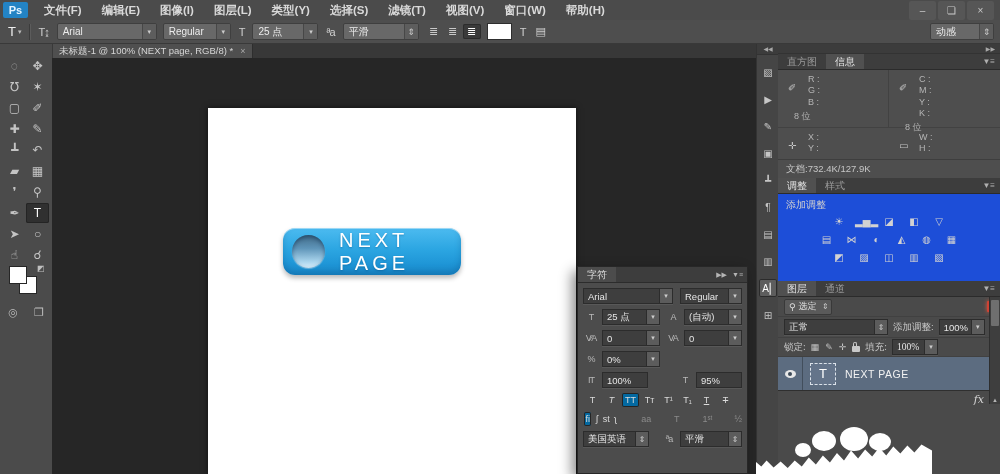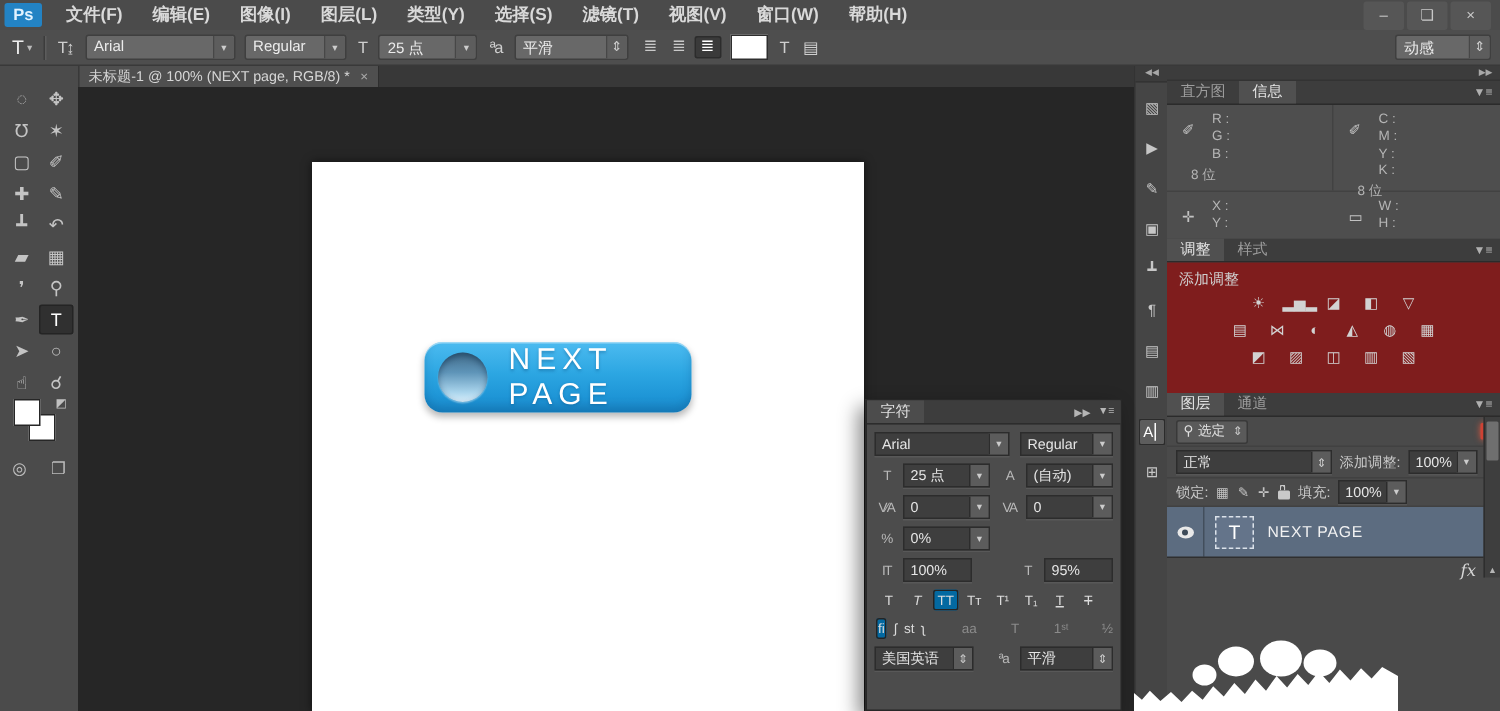--- a/index.html
+++ b/index.html
@@ -98,33 +98,33 @@
   .info-grid{display:flex;height:57px;border-bottom:1px solid #424242;}
   .info-col{width:50%;box-sizing:border-box;position:relative;padding:4px 0 0 30px;font-size:9px;color:#b5b5b5;line-height:1.25;}
   .info-col.first{border-right:1px solid #424242;}
   .colicon{position:absolute;left:10px;top:12px;font-size:10px;color:#c2c2c2;}
   .infoline{display:block;}
   .bits{display:block;margin:3px 0 0 -14px;}
   .info-grid2{display:flex;height:31px;}
   .info-col2{width:50%;box-sizing:border-box;position:relative;padding:4px 0 0 30px;font-size:9px;color:#b5b5b5;line-height:1.25;}
   .docinfo{height:18px;border-top:1px solid #3e3e3e;background:#4e4e4e;font-size:9.5px;color:#c6c6c6;line-height:18px;padding-left:8px;}
   .hint{height:74px;background:#4e4e4e;font-size:9.5px;color:#b2b2b2;padding:5px 9px;line-height:1.6;box-sizing:border-box;border-top:1px solid #444;}
-  .adjbody{height:87px;background:#7f1d1d;}
+  .adjbody{height:87px;background:#1d4ed8;}
   .adj-label{font-size:10px;color:#cfcfcf;padding:4px 0 3px 8px;}
   .adjrow{display:flex;justify-content:center;gap:7px;margin-bottom:5px;}
   .adjicon{width:18px;height:13px;font-size:10px;color:#d2d2d2;text-align:center;line-height:13px;}
   .layersbody{position:relative;height:107px;background:#4a4a4a;}
   .lrow1{height:19px;display:flex;align-items:center;padding:0 6px;border-bottom:1px solid #414141;}
   .ldd{position:relative;display:flex;align-items:center;height:14px;background:#5a5a5a;border:1px solid #393939;border-radius:2px;
        font-size:9px;color:#e0e0e0;padding:0 14px 0 4px;gap:3px;}
   .ldd::after{content:"⇕";position:absolute;right:2px;font-size:8px;color:#ccc;}
   .redlight{margin-left:auto;width:7px;height:11px;background:var(--red-indicator,#cf4234);border-radius:1px;box-shadow:0 0 4px rgba(255,90,60,.8);}
   .lrow2{height:20px;display:flex;align-items:center;padding:0 6px;gap:5px;border-bottom:1px solid #414141;}
   .llabel{font-size:9.5px;color:#c9c9c9;white-space:nowrap;}
-  .lrow3{height:18px;display:flex;align-items:center;padding:0 6px;gap:5px;border-bottom:1px solid #414141;}
+  .lrow3{height:18px;display:flex;align-items:center;padding:0 6px;gap:5px;border-bottom:1px solid #414141;font-family:Liberation Serif, serif;}
   .lockicons{display:flex;gap:6px;align-items:center;font-size:9px;color:#c3c3c3;}
   .lockicon{width:8px;height:6px;background:#c9c9c9;position:relative;border-radius:1px;margin-top:3px;}
   .lockicon::before{content:"";position:absolute;left:1px;top:-4px;width:4px;height:4px;border:1.5px solid #c9c9c9;border-bottom:none;border-radius:3px 3px 0 0;box-sizing:border-box;}
   .lrow4{height:33px;background:var(--selected-layer,#5c6c80);display:flex;align-items:center;border-bottom:1px solid #2f2f2f;}
   .eyecell{width:24px;height:100%;display:flex;align-items:center;justify-content:center;border-right:1px solid rgba(0,0,0,.28);}
   .eye{width:11px;height:8px;background:#e8e8e8;border-radius:50%;position:relative;}
   .eye::after{content:"";position:absolute;left:3.5px;top:2px;width:4px;height:4px;background:#3d4a58;border-radius:50%;}
   .lthumb{width:26px;height:22px;margin:0 9px 0 7px;background:#64748a;border:1px dashed #dbe2ea;color:#fff;font-size:13px;
           display:flex;align-items:center;justify-content:center;box-sizing:border-box;}
   .lname{font-size:10.5px;color:#f2f2f2;letter-spacing:.5px;}
@@ -402,20 +402,21 @@
         <div class="info-col2 first">
           <span class="colicon">✛</span>
           <span><span class="infoline">X :</span><span class="infoline">Y :</span></span>
         </div>
         <div class="info-col2">
           <span class="colicon">▭</span>
           <span><span class="infoline">W :</span><span class="infoline">H :</span></span>
         </div>
       </div>
     </div>
+    <div class="docinfo">文档:732.4K/127.9K</div>
 
     <div class="panel-header">
       <span class="ptab active">调整</span>
       <span class="ptab">样式</span>
       <span class="pmenu">▼≡</span>
     </div>
     <div class="adjbody">
       <div class="adj-label">添加调整</div>
       <div class="adjrow">
           <span class="adjicon">☀</span>

